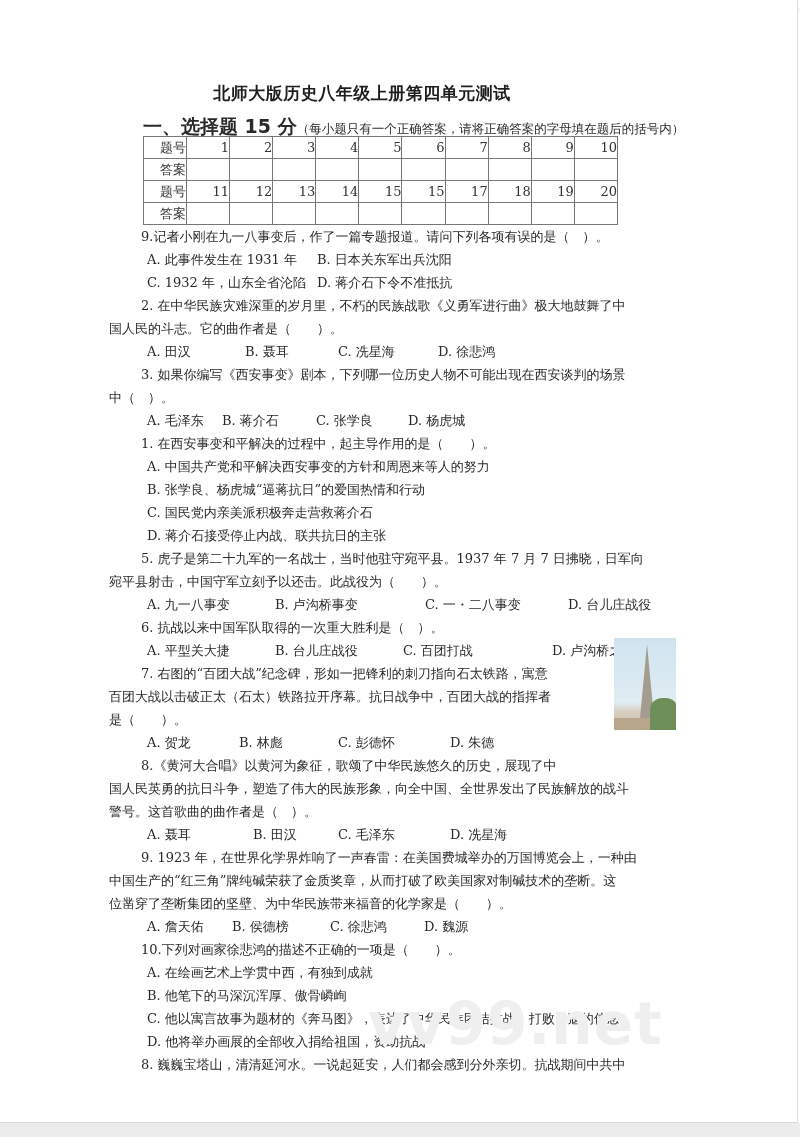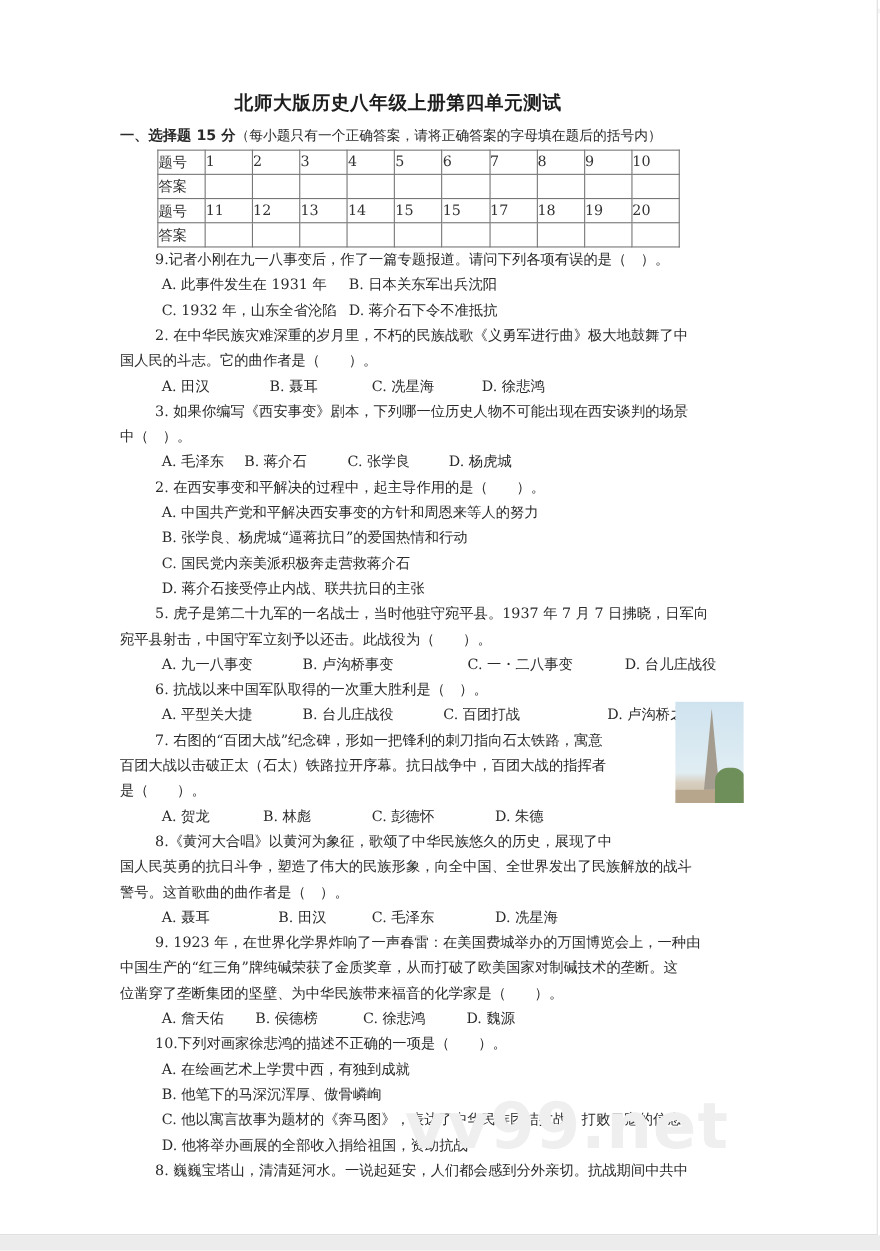--- a/index.html
+++ b/index.html
@@ -13,27 +13,27 @@
   .page { position: absolute; left: 0; top: 0; width: 797px; height: 1122px; border-right: 1px solid #dcdcdc; border-bottom: 1px solid #d8d8d8; background: #fff; }
   .bottom-strip { position: absolute; left: 0; top: 1123px; width: 800px; height: 14px; background: #ececec; }
   .title {
     position: absolute; left: 0; width: 724px; top: 82px; text-align: center;
     font-family: "DejaVu Sans", "Liberation Sans", sans-serif; font-weight: bold;
     font-size: 17px; letter-spacing: 0.5px; color: #1e1e1e;
   }
   .section {
     position: absolute; left: 109px; top: 114px; font-size: 13.5px; white-space: nowrap;
   }
-  .section .head { font-family: "DejaVu Sans", "Liberation Sans", sans-serif; font-weight: bold; font-size: 13px; }
+  .section .head { font-family: "DejaVu Sans", "Liberation Sans", sans-serif; font-weight: bold; font-size: 19px; margin-left: 34px; }
   .section .note { font-size: 12.5px; }
   table.answer {
     position: absolute; left: 143px; top: 136px; width: 475px; height: 88px;
     border-collapse: collapse; font-size: 13px; table-layout: fixed;
   }
-  table.answer td { border: 1px solid #777; text-align: left; height: 21px; padding: 0; color: #333; }
+  table.answer td { border: 1px solid #777; text-align: right; height: 21px; padding: 0; color: #333; }
   table.answer td.lab { width: 42px; }
   .line {
     position: absolute; font-size: 13px; white-space: nowrap; color: #2a2a2a; line-height: 17px;
   }
   .photo {
     position: absolute; left: 614px; top: 638px; width: 62px; height: 92px;
     background: linear-gradient(#cfe3ef 0%, #e0edf3 70%, #d8cfc0 80%, #c6b9a6 100%);
     overflow: hidden;
   }
   .photo .obelisk {
@@ -132,21 +132,21 @@
 <div class="line" style="left:338px;top:343px">C. 冼星海</div>
 <div class="line" style="left:438px;top:343px">D. 徐悲鸿</div>
 
 <div class="line" style="left:141px;top:366px">3. 如果你编写《西安事变》剧本，下列哪一位历史人物不可能出现在西安谈判的场景</div>
 <div class="line" style="left:109px;top:389px">中（　）。</div>
 <div class="line" style="left:147px;top:412px">A. 毛泽东</div>
 <div class="line" style="left:222px;top:412px">B. 蒋介石</div>
 <div class="line" style="left:316px;top:412px">C. 张学良</div>
 <div class="line" style="left:408px;top:412px">D. 杨虎城</div>
 
-<div class="line" style="left:141px;top:435px">2. 在西安事变和平解决的过程中，起主导作用的是（　　）。</div>
+<div class="line" style="left:141px;top:435px">1. 在西安事变和平解决的过程中，起主导作用的是（　　）。</div>
 <div class="line" style="left:147px;top:458px">A. 中国共产党和平解决西安事变的方针和周恩来等人的努力</div>
 <div class="line" style="left:147px;top:481px">B. 张学良、杨虎城“逼蒋抗日”的爱国热情和行动</div>
 <div class="line" style="left:147px;top:504px">C. 国民党内亲美派积极奔走营救蒋介石</div>
 <div class="line" style="left:147px;top:527px">D. 蒋介石接受停止内战、联共抗日的主张</div>
 
 <div class="line" style="left:141px;top:550px">5. 虎子是第二十九军的一名战士，当时他驻守宛平县。1937 年 7 月 7 日拂晓，日军向</div>
 <div class="line" style="left:109px;top:573px">宛平县射击，中国守军立刻予以还击。此战役为（　　）。</div>
 <div class="line" style="left:147px;top:596px">A. 九一八事变</div>
 <div class="line" style="left:275px;top:596px">B. 卢沟桥事变</div>
 <div class="line" style="left:425px;top:596px">C. 一・二八事变</div>

